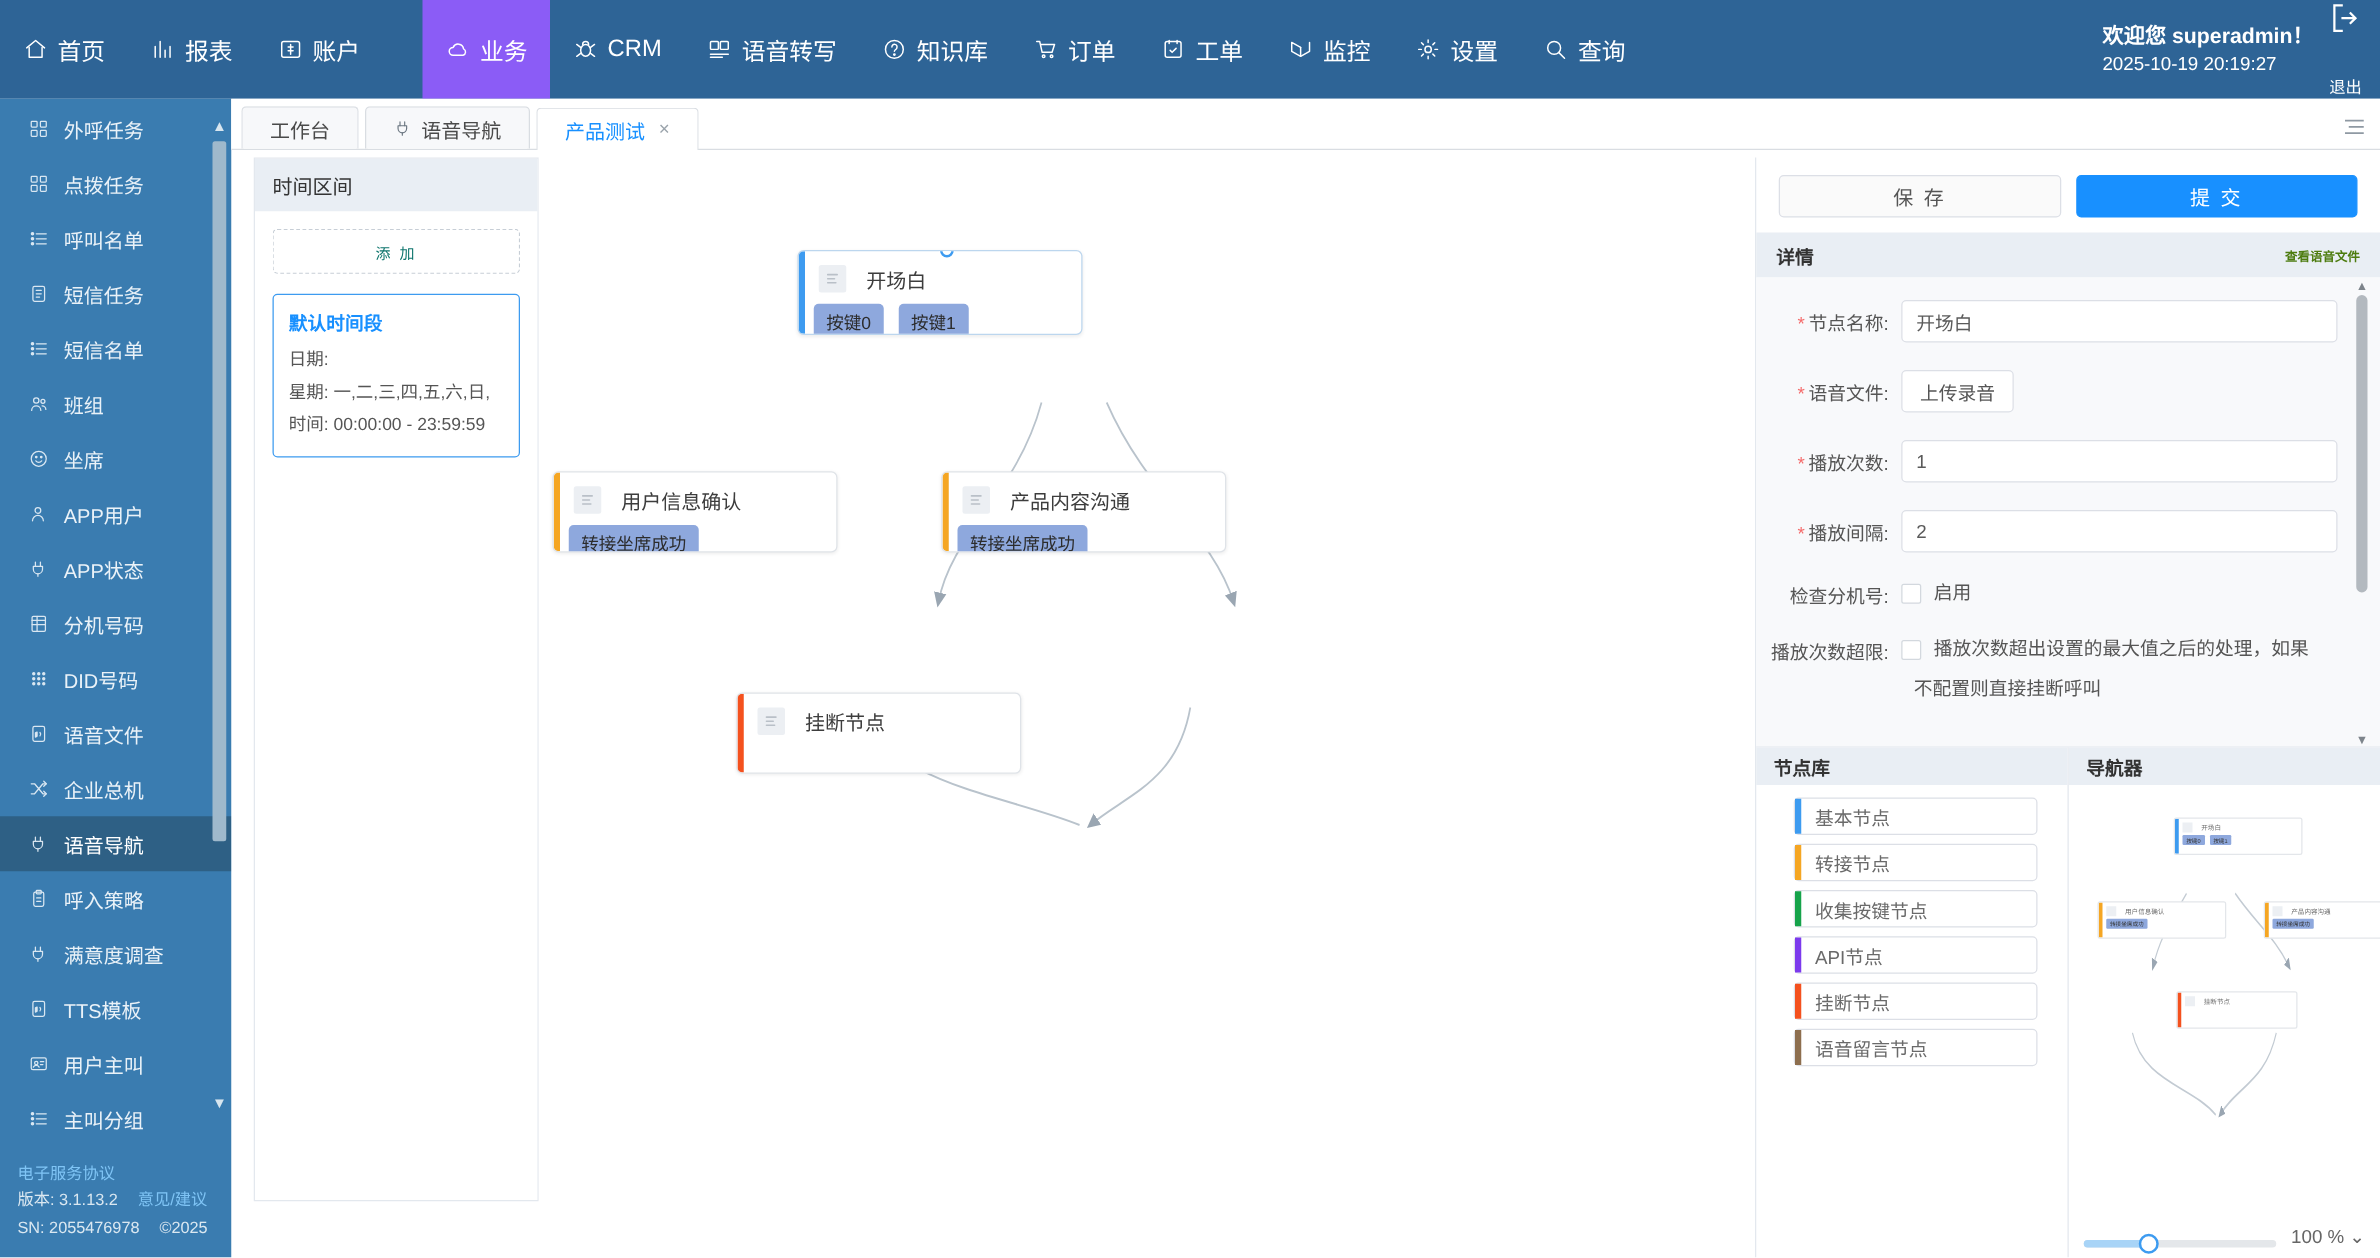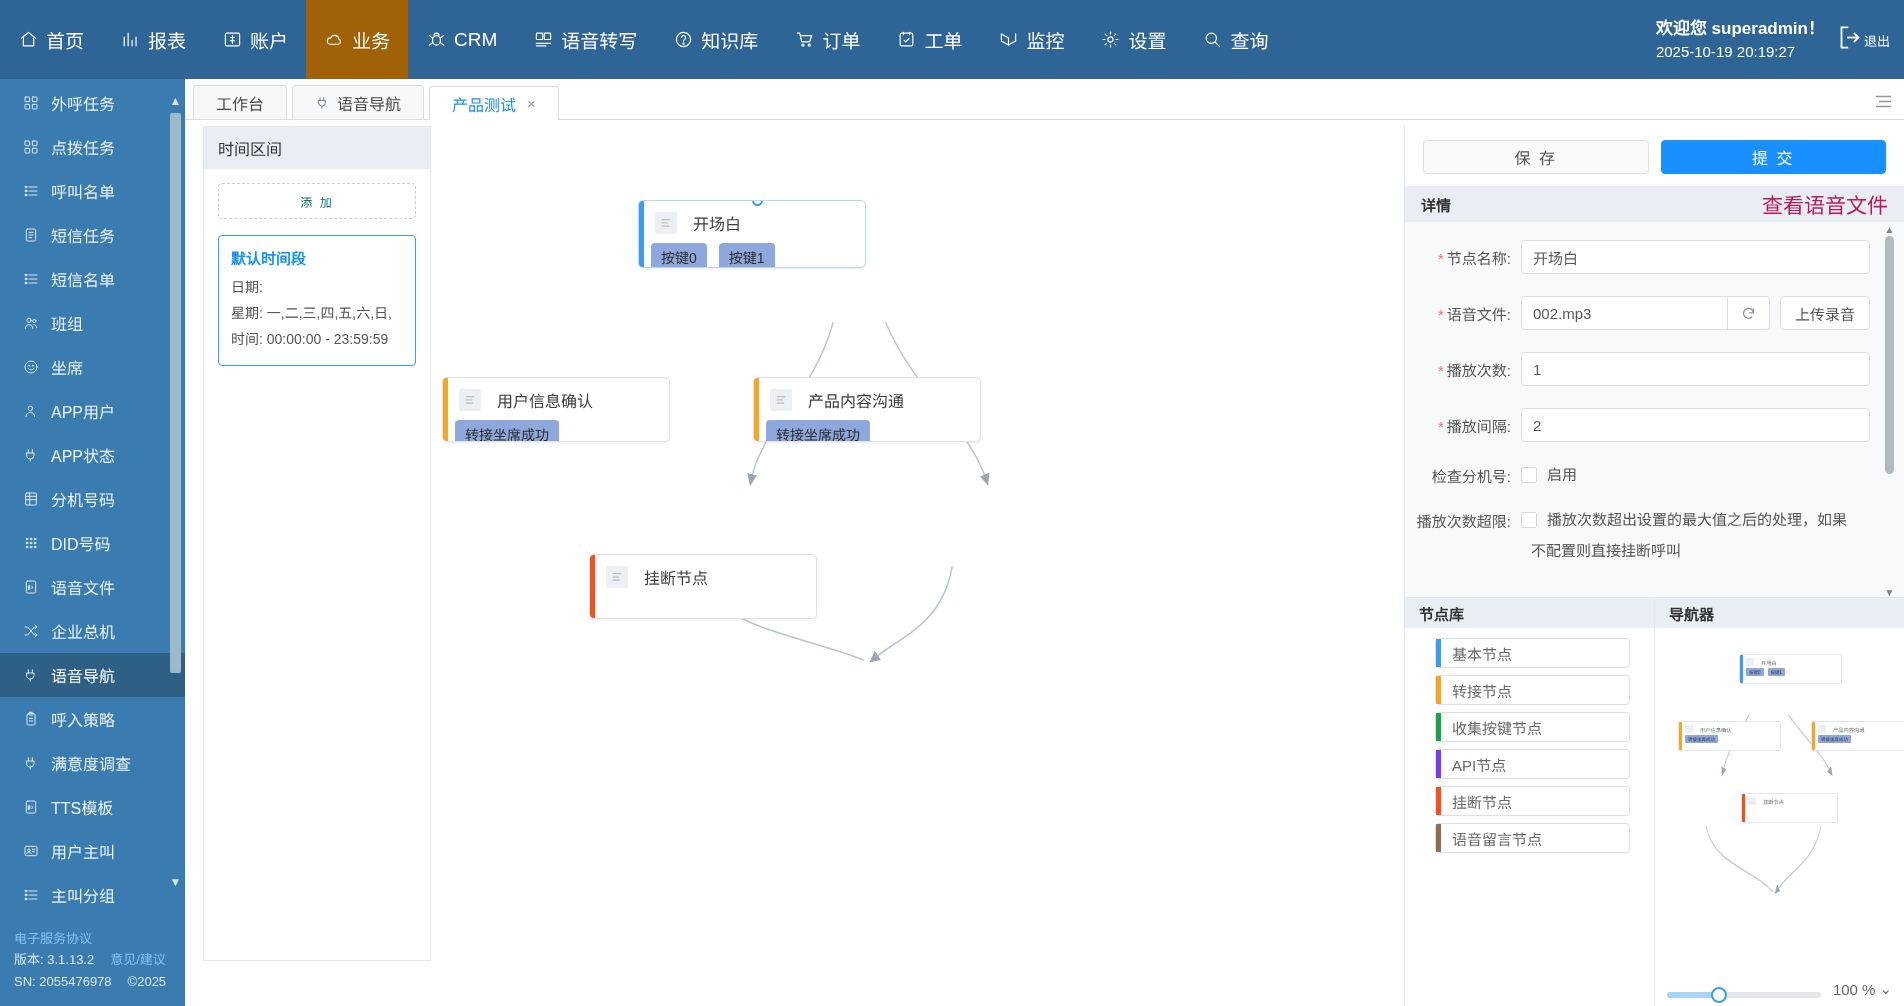--- a/index.html
+++ b/index.html
@@ -14,30 +14,30 @@
   
   .topnav {
     height: 79px; background: #2e6496; display: flex; align-items: stretch;
     flex: 0 0 79px; position: relative; color: #fff;
   }
   .topnav-items { display: flex; align-items: stretch; }
   .nav-item {
     display: flex; align-items: center; gap: 7px; padding: 0 18px;
     font-size: 19px; color: #ffffff; cursor: pointer; white-space: nowrap;
   }
-  .nav-item.active { background: #a16207; }
+  .nav-item.active { background: #8b5cf6; margin-left: 32px; }
   .nav-item .nv-ic { display: inline-flex; width: 21px; height: 21px; align-items:center; justify-content:center; }
   .nav-item .nv-ic svg { width: 19px; height: 19px; display:block; }
   .topnav-right {
     margin-left: auto; display: flex; align-items: center; padding-right: 14px; gap: 12px;
   }
   .welcome-block { line-height: 1.5; }
   .welcome-line { font-size: 17px; font-weight: bold; }
   .welcome-time { font-size: 15px; font-weight: normal; }
-  .logout-block { display: flex; align-items: center; cursor: pointer; }
+  .logout-block { display: flex; flex-direction: column; align-items: center; cursor: pointer; gap: 24px; }
   .logout-block svg { width: 27px; height: 27px; }
   .logout-block .lg-txt { font-size: 13px; margin-top: 2px; }
 
   
   .body-row { display: flex; flex: 1 1 auto; min-height: 0; }
 
   
   .sidebar {
     width: 185px; flex: 0 0 185px; background: #3a7cb0; position: relative;
     display: flex; flex-direction: column; overflow: hidden;
@@ -159,21 +159,21 @@
     flex: 1 1 0; height: 34px; border-radius: 4px; font-size: 16px; display: flex;
     align-items: center; justify-content: center; cursor: pointer; letter-spacing: 2px;
   }
   .btn.ghost { background: #fafafa; border: 1px solid #dcdfe6; color: #555; }
   .btn.primary { background: #1890ff; border: 1px solid #1890ff; color: #fff; }
 
   .rp-sec-head {
     height: 36px; background: #e9eef4; display: flex; align-items: center; justify-content: space-between;
     padding: 0 16px; font-size: 15px; color: #333; font-weight: bold;
   }
-  .rp-sec-head .link { color: #be185d; font-weight: normal; cursor: pointer; font-size: 21px; }
+  .rp-sec-head .link { color: #4d7c0f; font-weight: bold; cursor: pointer; font-size: 10px; }
 
   .rp-form {
     position: relative; background: #f8f9fb; overflow: hidden; height: 375px;
     padding: 18px 34px 10px 10px;
   }
   .frow { display: flex; align-items: center; margin-bottom: 22px; }
   .flabel {
     width: 106px; flex: 0 0 106px; text-align: right; font-size: 15px; color: #555;
     padding-right: 10px; white-space: nowrap;
   }
@@ -746,29 +746,20 @@
                 <span class="req">*</span><span>节点名称</span>:
               </div>
               <div class="finput">开场白</div>
             </div>
 
             <div class="frow">
               <div class="flabel">
                 <span class="req">*</span><span>语音文件</span>:
               </div>
               <div class="finput-group">
-                <div class="fig-main">
-                  <span class="val">002.mp3</span>
-                  <span class="refresh">
-                    <svg viewBox="0 0 24 24" fill="none" stroke="currentColor" stroke-width="2">
-                      <path d="M20 11a8 8 0 10-2.3 6.3"></path>
-                        <path d="M20 4v7h-7"></path>
-                    </svg>
-                  </span>
-                </div>
                 <div class="fbtn">上传录音</div>
               </div>
             </div>
 
             <div class="frow">
               <div class="flabel">
                 <span class="req">*</span><span>播放次数</span>:
               </div>
               <div class="finput">1</div>
             </div>

